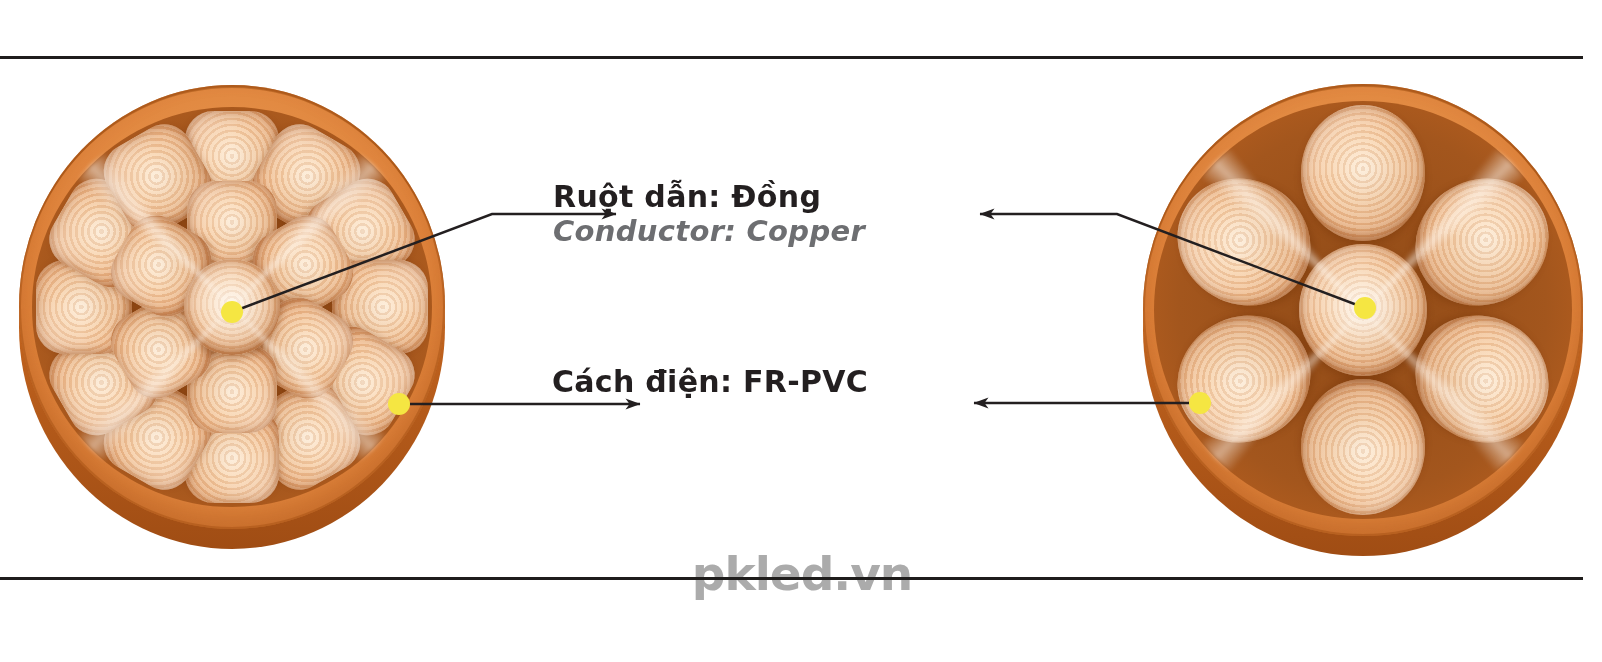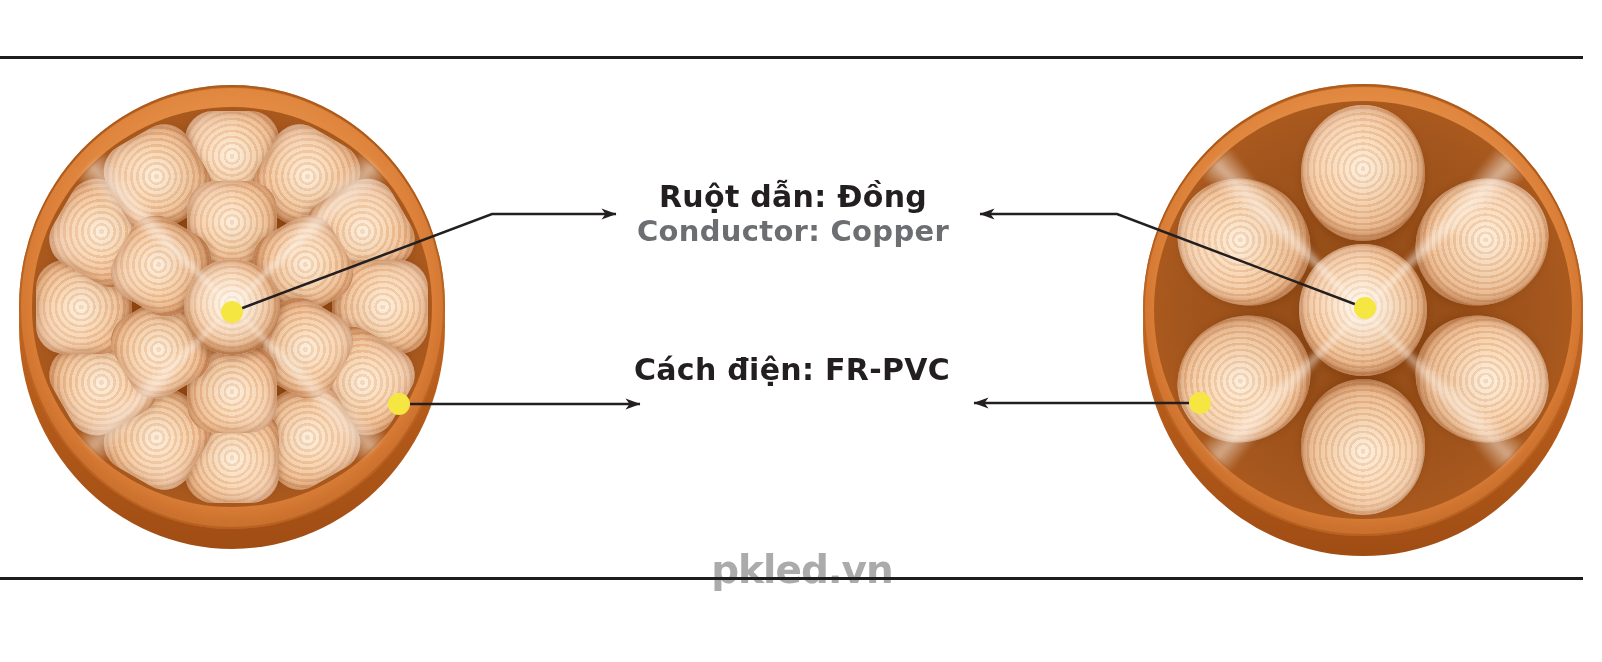--- a/index.html
+++ b/index.html
@@ -5,21 +5,21 @@
   html,body{margin:0;padding:0;background:#ffffff;}
   body{width:1602px;height:662px;overflow:hidden;
        font-family:"DejaVu Sans","Liberation Sans",sans-serif;}
   .stage{position:relative;width:1602px;height:662px;background:#ffffff;}
 
   
   .rule{position:absolute;left:0;background:#1f1d1c;height:3px;z-index:6;}
 
   
   .watermark{position:absolute;transform:translateX(-50%);z-index:2;
-             font-weight:bold;font-size:39px;letter-spacing:-1px;color:#ababab;line-height:1;}
+             font-weight:bold;font-size:47px;letter-spacing:-1px;color:#ababab;line-height:1;}
 
   
   #cables{position:absolute;inset:0;z-index:1;}
   .cable-base{position:absolute;border-radius:50%;
       background:linear-gradient(180deg,#d9772f 0%,#c4651f 45%,#a04d14 100%);}
   .cable-top{position:absolute;border-radius:50%;
       background:radial-gradient(ellipse at 50% 44%,#eda263 0%,#e28a42 52%,#de8038 72%,#d97a2e 88%,#cf7226 100%);
       box-shadow:inset 0 3px 0 rgba(150,70,10,.45), inset 0 0 0 2px rgba(165,82,20,.5), inset 0 -16px 26px rgba(140,62,12,.28);}
   .bundle-bg{position:absolute;border-radius:50%;
       background:radial-gradient(circle,#8f4a16 0%,#a3561d 62%,#b75f1f 85%,rgba(183,95,31,0) 100%);}
@@ -38,23 +38,23 @@
           rgba(255,255,255,0) 129deg, rgba(255,248,240,.5) 135deg, rgba(255,255,255,0) 141deg,
           rgba(255,255,255,0) 219deg, rgba(255,248,240,.5) 225deg, rgba(255,255,255,0) 231deg,
           rgba(255,255,255,0) 309deg, rgba(255,248,240,.55) 315deg, rgba(255,255,255,0) 321deg,
           rgba(255,255,255,0) 360deg);}
 
   
   #callouts{position:absolute;left:0;top:0;z-index:4;}
 
   
   .callout-label{position:absolute;width:480px;transform:translateX(-50%);
-                 text-align:center;line-height:35px;z-index:5;}
+                 line-height:35px;z-index:5;}
   .callout-label .vi{font-weight:bold;font-size:30px;color:#231f20;letter-spacing:.3px;}
-  .callout-label .en{font-weight:bold;font-size:29px;color:#6d6e71;letter-spacing:.3px;}
+  .callout-label .en{font-weight:bold;font-style:italic;font-size:29px;color:#6d6e71;letter-spacing:.3px;}
 </style>
 </head>
 <body>
 
 <div class="stage">
 
   <div class="rule" style="top:56px;width:1583px;"></div>
 
   <div class="watermark" style="left:802px;top:550px;">pkled.vn</div>
 
@@ -111,17 +111,17 @@
       <circle cx="1365" cy="308" r="11" fill="#f5e642"></circle>
       <polyline points="1200,403 974,403" fill="none" stroke="#231f20" stroke-width="2.5" marker-end="url(#arrowhead)"></polyline>
       <circle cx="1200" cy="403" r="11" fill="#f5e642"></circle>
     </svg>
 
   <div class="callout-label" style="left:793px;top:179px;">
     <div class="vi">Ruột dẫn: Đồng</div>
     <div class="en">Conductor: Copper</div>
   </div>
 
-  <div class="callout-label" style="left:792px;top:352px;">
+  <div class="callout-label" style="left:792px;top:364px;">
     <div class="vi">Cách điện: FR-PVC</div>
   </div>
 
 </div>
 
 </body></html>

